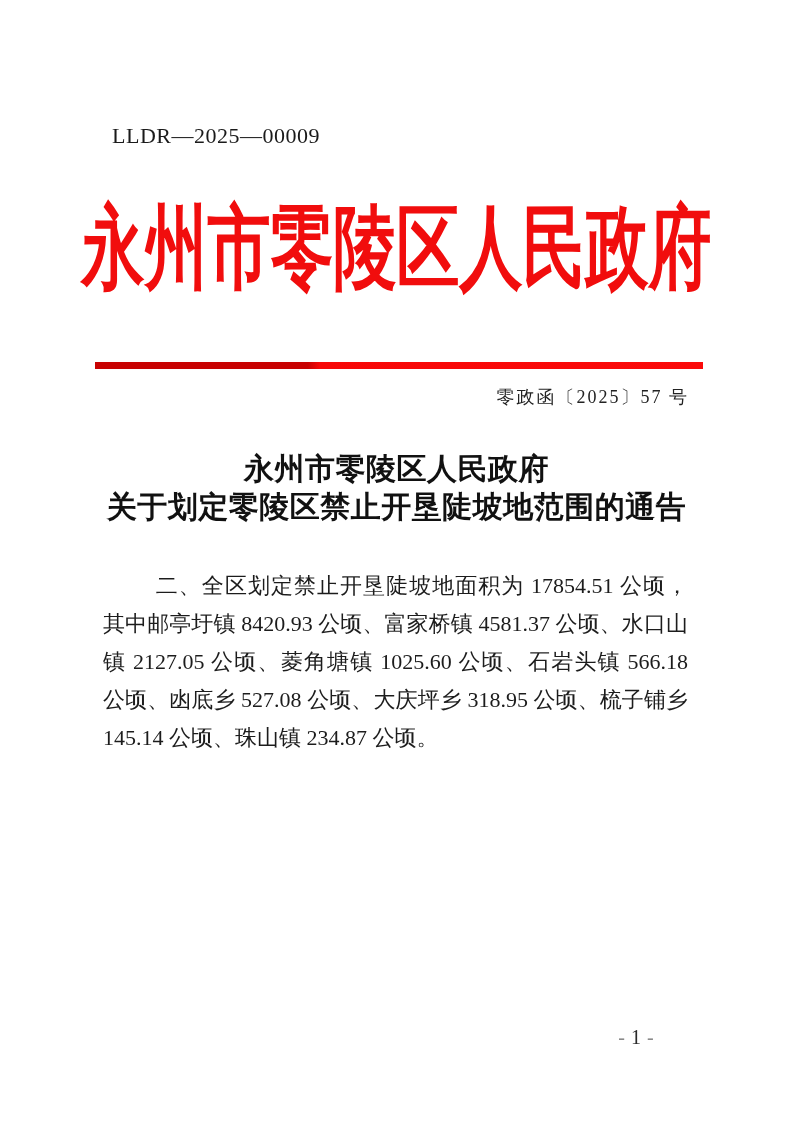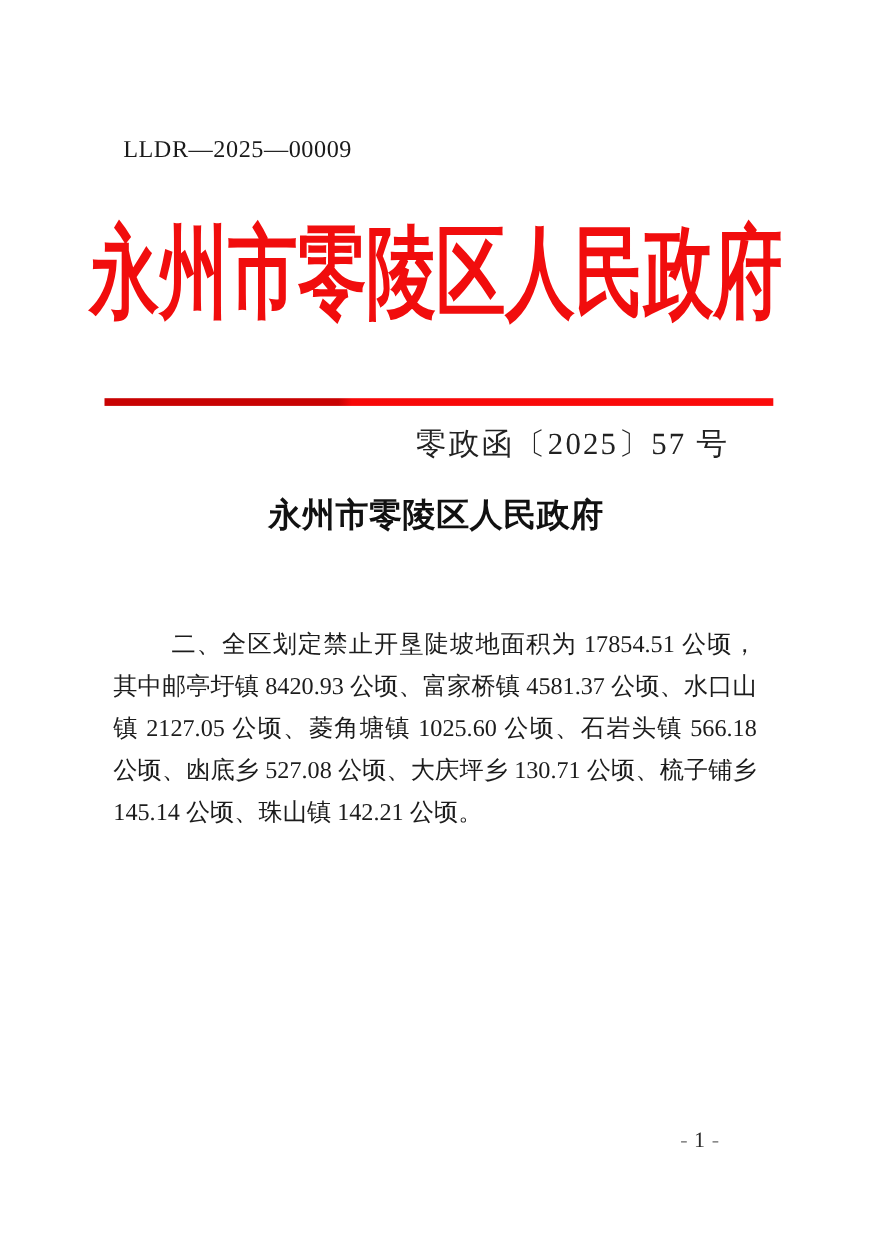--- a/index.html
+++ b/index.html
@@ -43,23 +43,23 @@
   .red-rule {
     position: absolute;
     left: 95px;
     top: 362px;
     width: 608px;
     height: 7px;
     background: linear-gradient(90deg, #c80202 0%, #c80202 35%, #f70808 37%, #fb0b0b 100%);
   }
   .doc-number {
     position: absolute;
-    right: 130px;
+    right: 104px;
     top: 385px;
-    font-size: 28px;
+    font-size: 18px;
     letter-spacing: 2px;
     color: #222222;
     white-space: nowrap;
   }
   .notice-title {
     position: absolute;
     left: 0;
     top: 450px;
     width: 100%;
     text-align: center;
@@ -108,23 +108,24 @@
   <div class="doc-id">LLDR—2025—00009</div>
 
   <div class="masthead">永州市零陵区人民政府</div>
 
   <div class="red-rule"></div>
 
   <div class="doc-number">零政函〔2025〕57 号</div>
 
   <div class="notice-title">
     <div>永州市零陵区人民政府</div>
+    <div>关于划定零陵区禁止开垦陡坡地范围的通告</div>
   </div>
 
   <div class="notice-body">
-    <p>二、全区划定禁止开垦陡坡地面积为 17854.51 公顷，其中邮亭圩镇 8420.93 公顷、富家桥镇 4581.37 公顷、水口山镇 2127.05 公顷、菱角塘镇 1025.60 公顷、石岩头镇 566.18 公顷、凼底乡 527.08 公顷、大庆坪乡 130.71 公顷、梳子铺乡 145.14 公顷、珠山镇 142.21 公顷。</p>
+    <p>二、全区划定禁止开垦陡坡地面积为 17854.51 公顷，其中邮亭圩镇 8420.93 公顷、富家桥镇 4581.37 公顷、水口山镇 2127.05 公顷、菱角塘镇 1025.60 公顷、石岩头镇 566.18 公顷、凼底乡 527.08 公顷、大庆坪乡 318.95 公顷、梳子铺乡 145.14 公顷、珠山镇 234.87 公顷。</p>
   </div>
 
   <div class="page-num">
     <span class="dash">-</span><span>1</span><span class="dash">-</span>
   </div>
 
 </div>
 
 </body></html>

